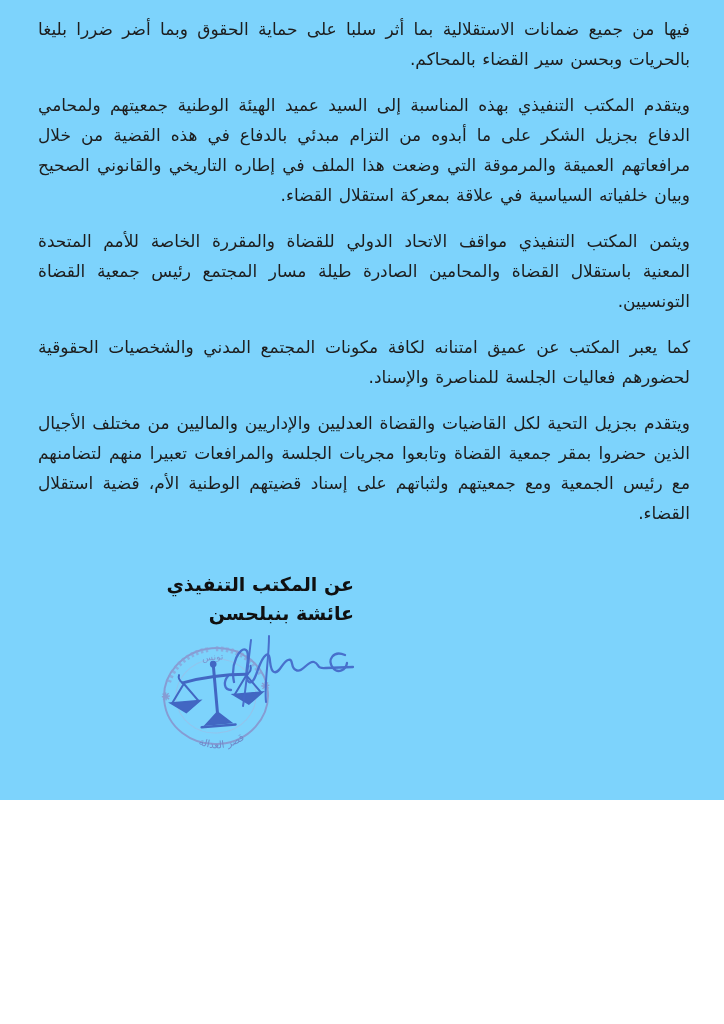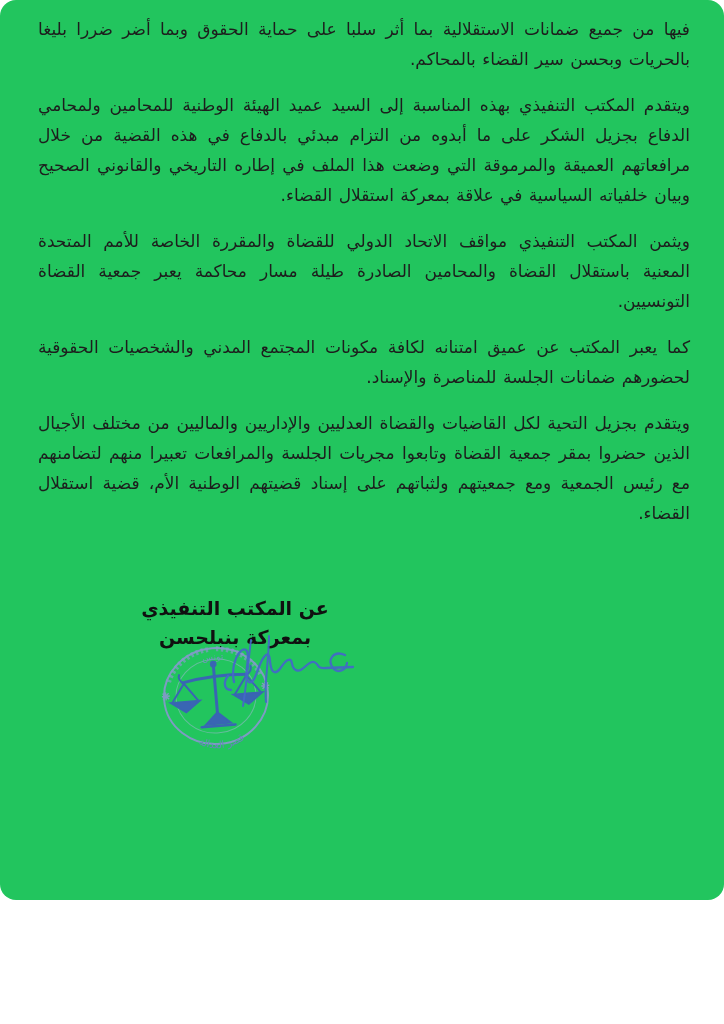--- a/index.html
+++ b/index.html
@@ -1,23 +1,22 @@
 <!DOCTYPE html>
 <html lang="ar"><head>
 <meta charset="utf-8">
 <style>
   html, body { margin: 0; padding: 0; background: #ffffff; }
   .page {
     position: relative;
     width: 724px;
-    height: 900px;
-    background: #22c55e;
+    height: 800px;
+    background: #7dd3fc;
     overflow: hidden;
     font-family: "DejaVu Sans", sans-serif;
-    border-radius: 16px;
   }
   .letter-body {
     position: absolute;
     top: 14px;
     right: 34px;
     left: 38px;
     direction: rtl;
     text-align: justify;
     color: #1d1d1d;
   }
@@ -26,53 +25,51 @@
     font-size: 17px;
     line-height: 30px;
     word-spacing: 1px;
   }
   .signature-block {
     position: absolute;
     top: 570px;
     left: 116px;
     width: 238px;
     direction: rtl;
-    text-align: center;
     color: #101010;
     font-weight: 700;
     font-size: 19px;
     line-height: 29px;
     letter-spacing: 0.5px;
-    margin-top: 24px;
   }
   .stamp-signature-area {
     position: absolute;
     left: 130px;
     top: 600px;
     width: 300px;
     height: 180px;
   }
   .stamp-signature-area svg { display: block; }
 </style>
 </head>
 <body>
 
 <div class="page">
 
   <div class="letter-body">
     <p>فيها من جميع ضمانات الاستقلالية بما أثر سلبا على حماية الحقوق وبما أضر ضررا بليغا بالحريات وبحسن سير القضاء بالمحاكم.</p>
-    <p>ويتقدم المكتب التنفيذي بهذه المناسبة إلى السيد عميد الهيئة الوطنية للمحامين ولمحامي الدفاع بجزيل الشكر على ما أبدوه من التزام مبدئي بالدفاع في هذه القضية من خلال مرافعاتهم العميقة والمرموقة التي وضعت هذا الملف في إطاره التاريخي والقانوني الصحيح وبيان خلفياته السياسية في علاقة بمعركة استقلال القضاء.</p>
-    <p>ويثمن المكتب التنفيذي مواقف الاتحاد الدولي للقضاة والمقررة الخاصة للأمم المتحدة المعنية باستقلال القضاة والمحامين الصادرة طيلة مسار محاكمة يعبر جمعية القضاة التونسيين.</p>
-    <p>كما يعبر المكتب عن عميق امتنانه لكافة مكونات المجتمع المدني والشخصيات الحقوقية لحضورهم ضمانات الجلسة للمناصرة والإسناد.</p>
+    <p>ويتقدم المكتب التنفيذي بهذه المناسبة إلى السيد عميد الهيئة الوطنية جمعيتهم ولمحامي الدفاع بجزيل الشكر على ما أبدوه من التزام مبدئي بالدفاع في هذه القضية من خلال مرافعاتهم العميقة والمرموقة التي وضعت هذا الملف في إطاره التاريخي والقانوني الصحيح وبيان خلفياته السياسية في علاقة بمعركة استقلال القضاء.</p>
+    <p>ويثمن المكتب التنفيذي مواقف الاتحاد الدولي للقضاة والمقررة الخاصة للأمم المتحدة المعنية باستقلال القضاة والمحامين الصادرة طيلة مسار المجتمع رئيس جمعية القضاة التونسيين.</p>
+    <p>كما يعبر المكتب عن عميق امتنانه لكافة مكونات المجتمع المدني والشخصيات الحقوقية لحضورهم فعاليات الجلسة للمناصرة والإسناد.</p>
     <p>ويتقدم بجزيل التحية لكل القاضيات والقضاة العدليين والإداريين والماليين من مختلف الأجيال الذين حضروا بمقر جمعية القضاة وتابعوا مجريات الجلسة والمرافعات تعبيرا منهم لتضامنهم مع رئيس الجمعية ومع جمعيتهم ولثباتهم على إسناد قضيتهم الوطنية الأم، قضية استقلال القضاء.</p>
   </div>
 
   <div class="signature-block">
     <div>عن المكتب التنفيذي</div>
-    <div>بمعركة بنبلحسن</div>
+    <div>عائشة بنبلحسن</div>
   </div>
 
   <div class="stamp-signature-area">
     <svg width="300" height="180" viewBox="0 0 300 180" xmlns="http://www.w3.org/2000/svg">
 
       <g opacity="0.9" transform="rotate(-5 86 96)">
 
         <ellipse cx="86" cy="96" rx="52" ry="48" fill="none" stroke="#8897cf" stroke-width="2"></ellipse>
         <ellipse cx="86" cy="96" rx="40" ry="37" fill="none" stroke="#aab5dc" stroke-width="1" opacity="0.55"></ellipse>
 

